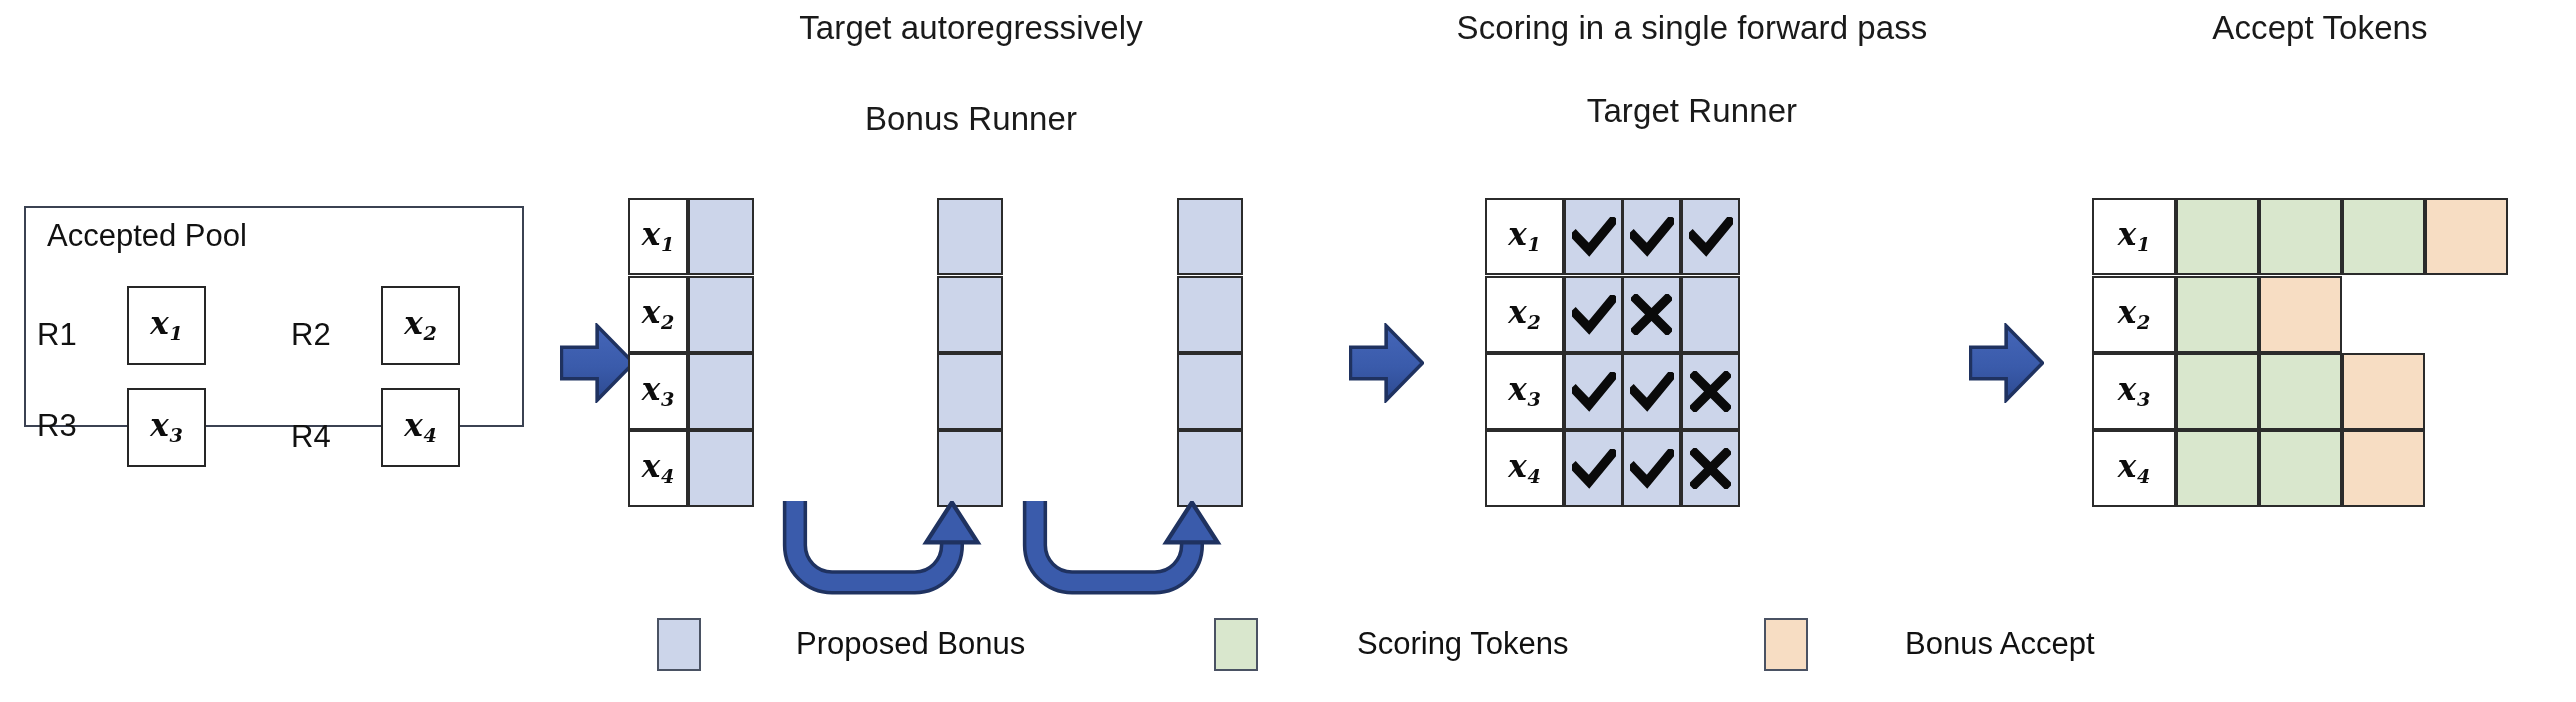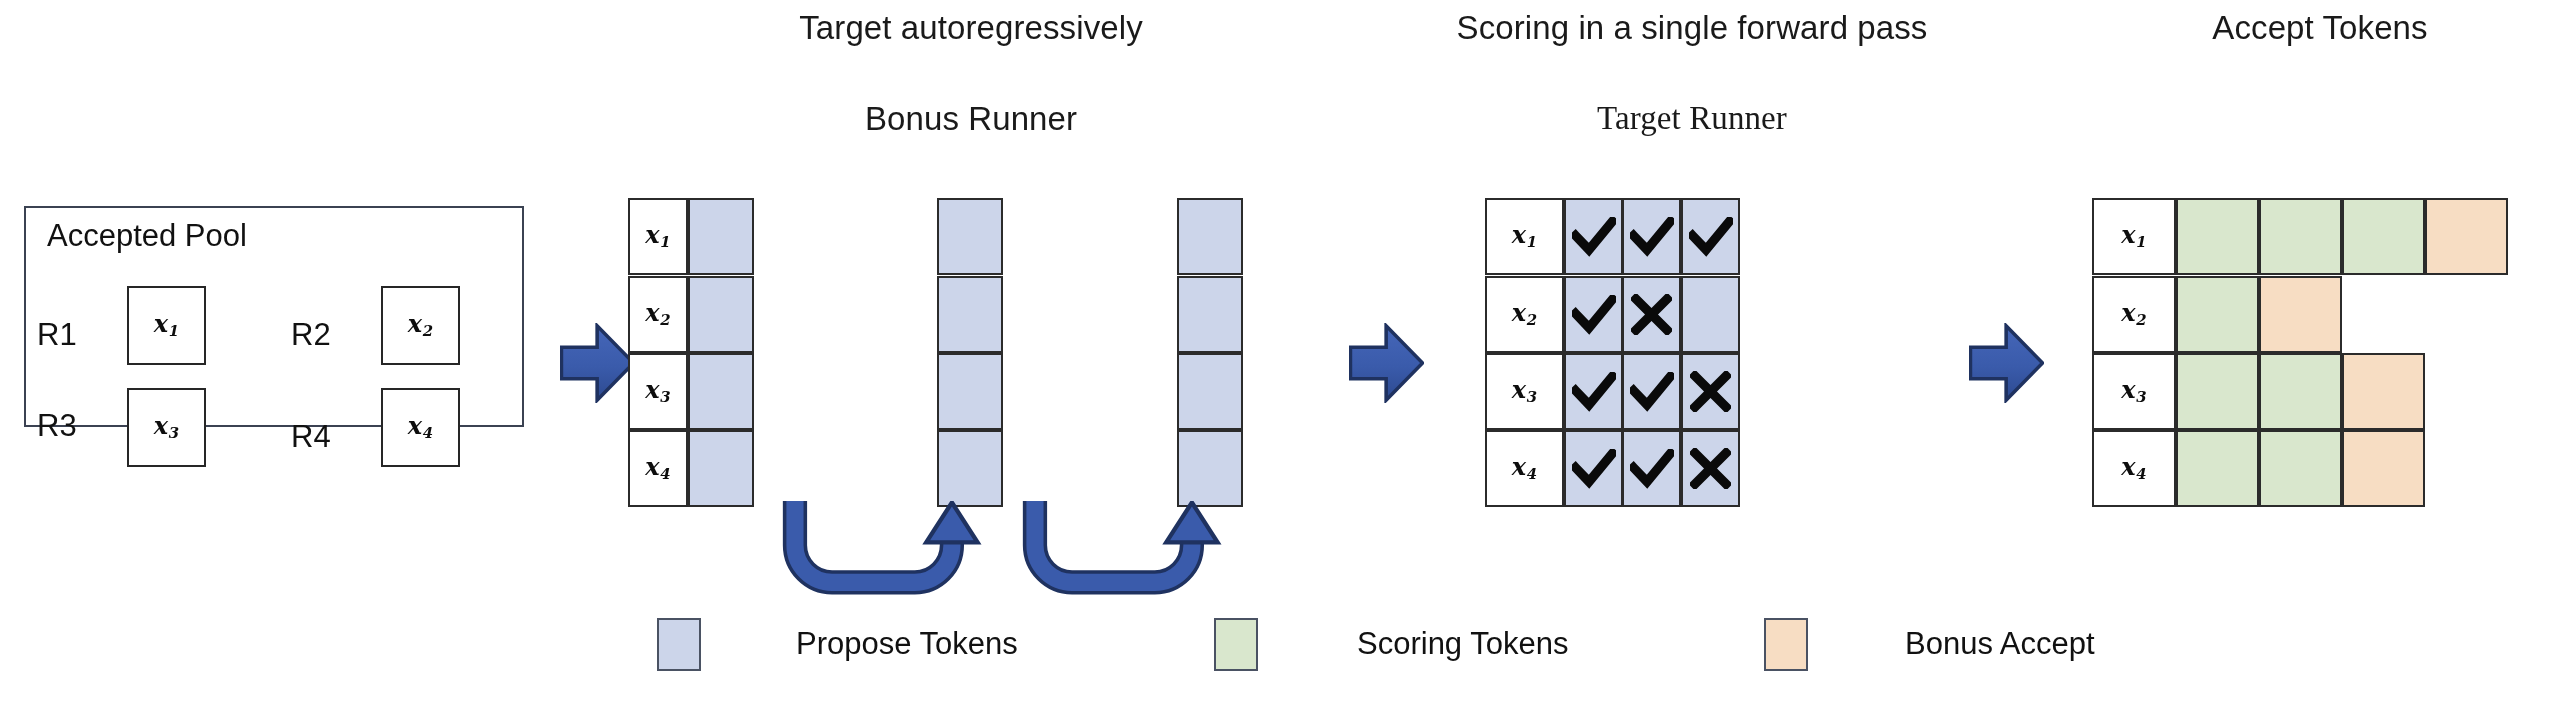--- a/index.html
+++ b/index.html
@@ -12,21 +12,21 @@
 
   
   .heading{
     font-size:33px;font-weight:400;color:#1a1a1a;
     white-space:nowrap;text-align:center;letter-spacing:0.1px;
   }
 
   
   .mvar{
     font-family:"DejaVu Serif","Liberation Serif",serif;
-    font-style:italic;font-weight:700;font-size:24px;color:#0d0d0d;
+    font-style:italic;font-weight:700;font-size:31px;color:#0d0d0d;
     display:inline-block;line-height:1;
   }
   .mvar sub{
     font-size:.62em;font-style:italic;font-weight:700;
     vertical-align:-.32em;margin-left:0.7px;
   }
 
   
   #request-pool{
     left:23.6px;top:206px;width:500px;height:221px;
@@ -67,21 +67,21 @@
     font-size:31px;color:#111;white-space:nowrap;line-height:1;
   }
 </style>
 </head>
 <body>
 
 <div class="abs heading" style="left:714px;top:8.6px;width:514px;">Target autoregressively</div>
 <div class="abs heading" style="left:714px;top:100px;width:514px;">Bonus Runner</div>
 
 <div class="abs heading" style="left:1392px;top:8.6px;width:600px;">Scoring in a single forward pass</div>
-<div class="abs heading" style="left:1392px;top:100px;width:600px;font-family:Liberation Serif, serif;">Target Runner</div>
+<div class="abs heading" style="left:1392px;top:92px;width:600px;">Target Runner</div>
 
 <div class="abs heading" style="left:2113px;top:8.6px;width:414px;">Accept Tokens</div>
 
 <div class="abs" id="request-pool"></div>
 <div class="abs" id="request-pool-title">Accepted Pool</div>
 
 <div class="abs req-label" style="left:37px;top:319px;">R1</div>
 <div class="abs req-box" style="left:127px;top:286px;">
   <span class="mvar"><span>x</span><sub>1</sub></span>
 </div>
@@ -280,20 +280,20 @@
 
 <div class="abs cell acc-cell" style="left:2176px;top:353px;width:83px;height:77px;"></div>
 <div class="abs cell acc-cell" style="left:2259px;top:353px;width:83px;height:77px;"></div>
 <div class="abs cell bonus-cell" style="left:2342px;top:353px;width:83px;height:77px;"></div>
 
 <div class="abs cell acc-cell" style="left:2176px;top:430px;width:83px;height:77px;"></div>
 <div class="abs cell acc-cell" style="left:2259px;top:430px;width:83px;height:77px;"></div>
 <div class="abs cell bonus-cell" style="left:2342px;top:430px;width:83px;height:77px;"></div>
 
 <div class="abs legend-sw" style="left:657px;top:618px;background:#ccd5ea;"></div>
-<div class="abs legend-txt" style="left:796px;top:628px;">Propose Tokens</div>
+<div class="abs legend-txt" style="left:796px;top:628px;">Proposed Bonus</div>
 
 <div class="abs legend-sw" style="left:1214px;top:618px;background:#d9e7cd;"></div>
 <div class="abs legend-txt" style="left:1357px;top:628px;">Scoring Tokens</div>
 
 <div class="abs legend-sw" style="left:1764px;top:618px;background:#f7ddc3;"></div>
 <div class="abs legend-txt" style="left:1905px;top:628px;">Bonus Accept</div>
 
 
 </body></html>

